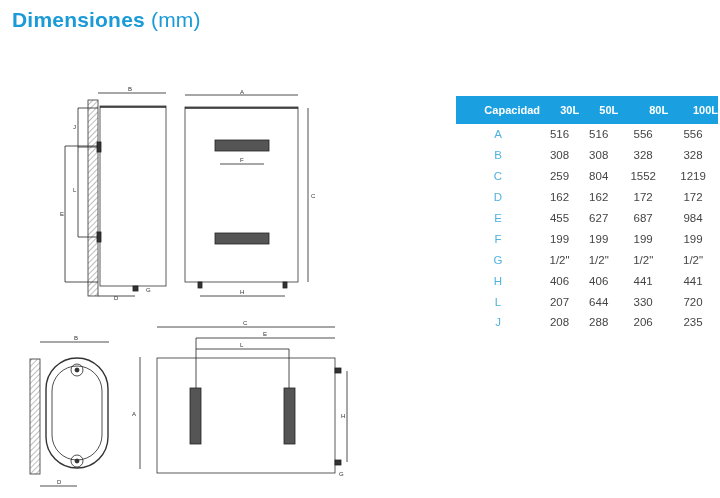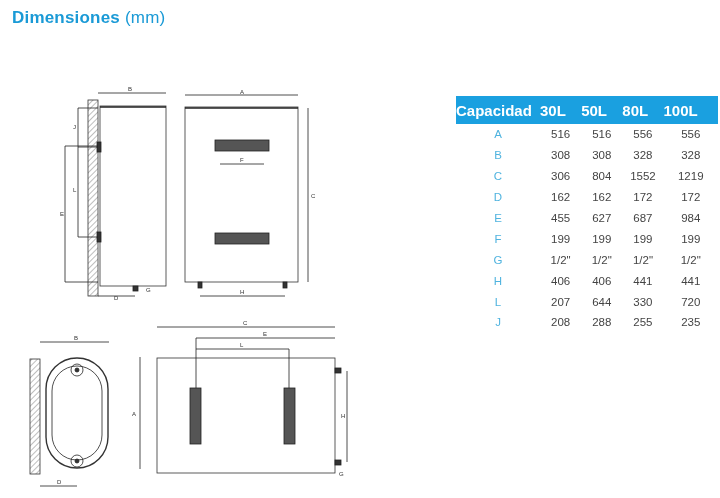--- a/index.html
+++ b/index.html
@@ -1,23 +1,23 @@
 <!DOCTYPE html>
 <html><head>
 <meta charset="utf-8">
 <style>
   * { box-sizing: border-box; margin: 0; padding: 0; }
   html, body { width: 720px; height: 498px; background: #ffffff; overflow: hidden; }
   body { position: relative; font-family: "Liberation Sans", "DejaVu Sans", sans-serif; }
-  .title { position: absolute; left: 12px; top: 8px; font-size: 17px; color: #1a9ad6; letter-spacing: 0.2px; }
+  .title { position: absolute; left: 12px; top: 8px; font-size: 21px; color: #1a9ad6; letter-spacing: 0.2px; }
   .title .bold { font-weight: bold; }
   .title .light { font-weight: normal; }
   .diagram { position: absolute; left: 0; top: 0; width: 440px; height: 498px; }
   table.dims { position: absolute; left: 456px; top: 96px; border-collapse: collapse; width: 262px; }
-  table.dims th { background: #1aa0e0; color: #fff; font-weight: bold; font-size: 15px; height: 28px; text-align: left; }
+  table.dims th { background: #1aa0e0; color: #fff; font-weight: bold; font-size: 11px; height: 28px; text-align: right; }
   table.dims th:first-child { width: 84px; }
   table.dims td { font-size: 11.5px; height: 20.9px; text-align: center; color: #444; }
   table.dims td.lbl { color: #4fb3df; }
 </style>
 </head>
 <body>
 
 <div class="title">
   <span class="bold">Dimensiones</span>
   <span class="light">(mm)</span>
@@ -127,21 +127,21 @@
       </tr>
     <tr>
         <td class="lbl">B</td>
         <td>308</td>
         <td>308</td>
         <td>328</td>
         <td>328</td>
       </tr>
     <tr>
         <td class="lbl">C</td>
-        <td>306</td>
+        <td>259</td>
         <td>804</td>
         <td>1552</td>
         <td>1219</td>
       </tr>
     <tr>
         <td class="lbl">D</td>
         <td>162</td>
         <td>162</td>
         <td>172</td>
         <td>172</td>
@@ -178,17 +178,17 @@
         <td class="lbl">L</td>
         <td>207</td>
         <td>644</td>
         <td>330</td>
         <td>720</td>
       </tr>
     <tr>
         <td class="lbl">J</td>
         <td>208</td>
         <td>288</td>
-        <td>255</td>
+        <td>206</td>
         <td>235</td>
       </tr>
   </tbody>
 </table>
 
 </body></html>

